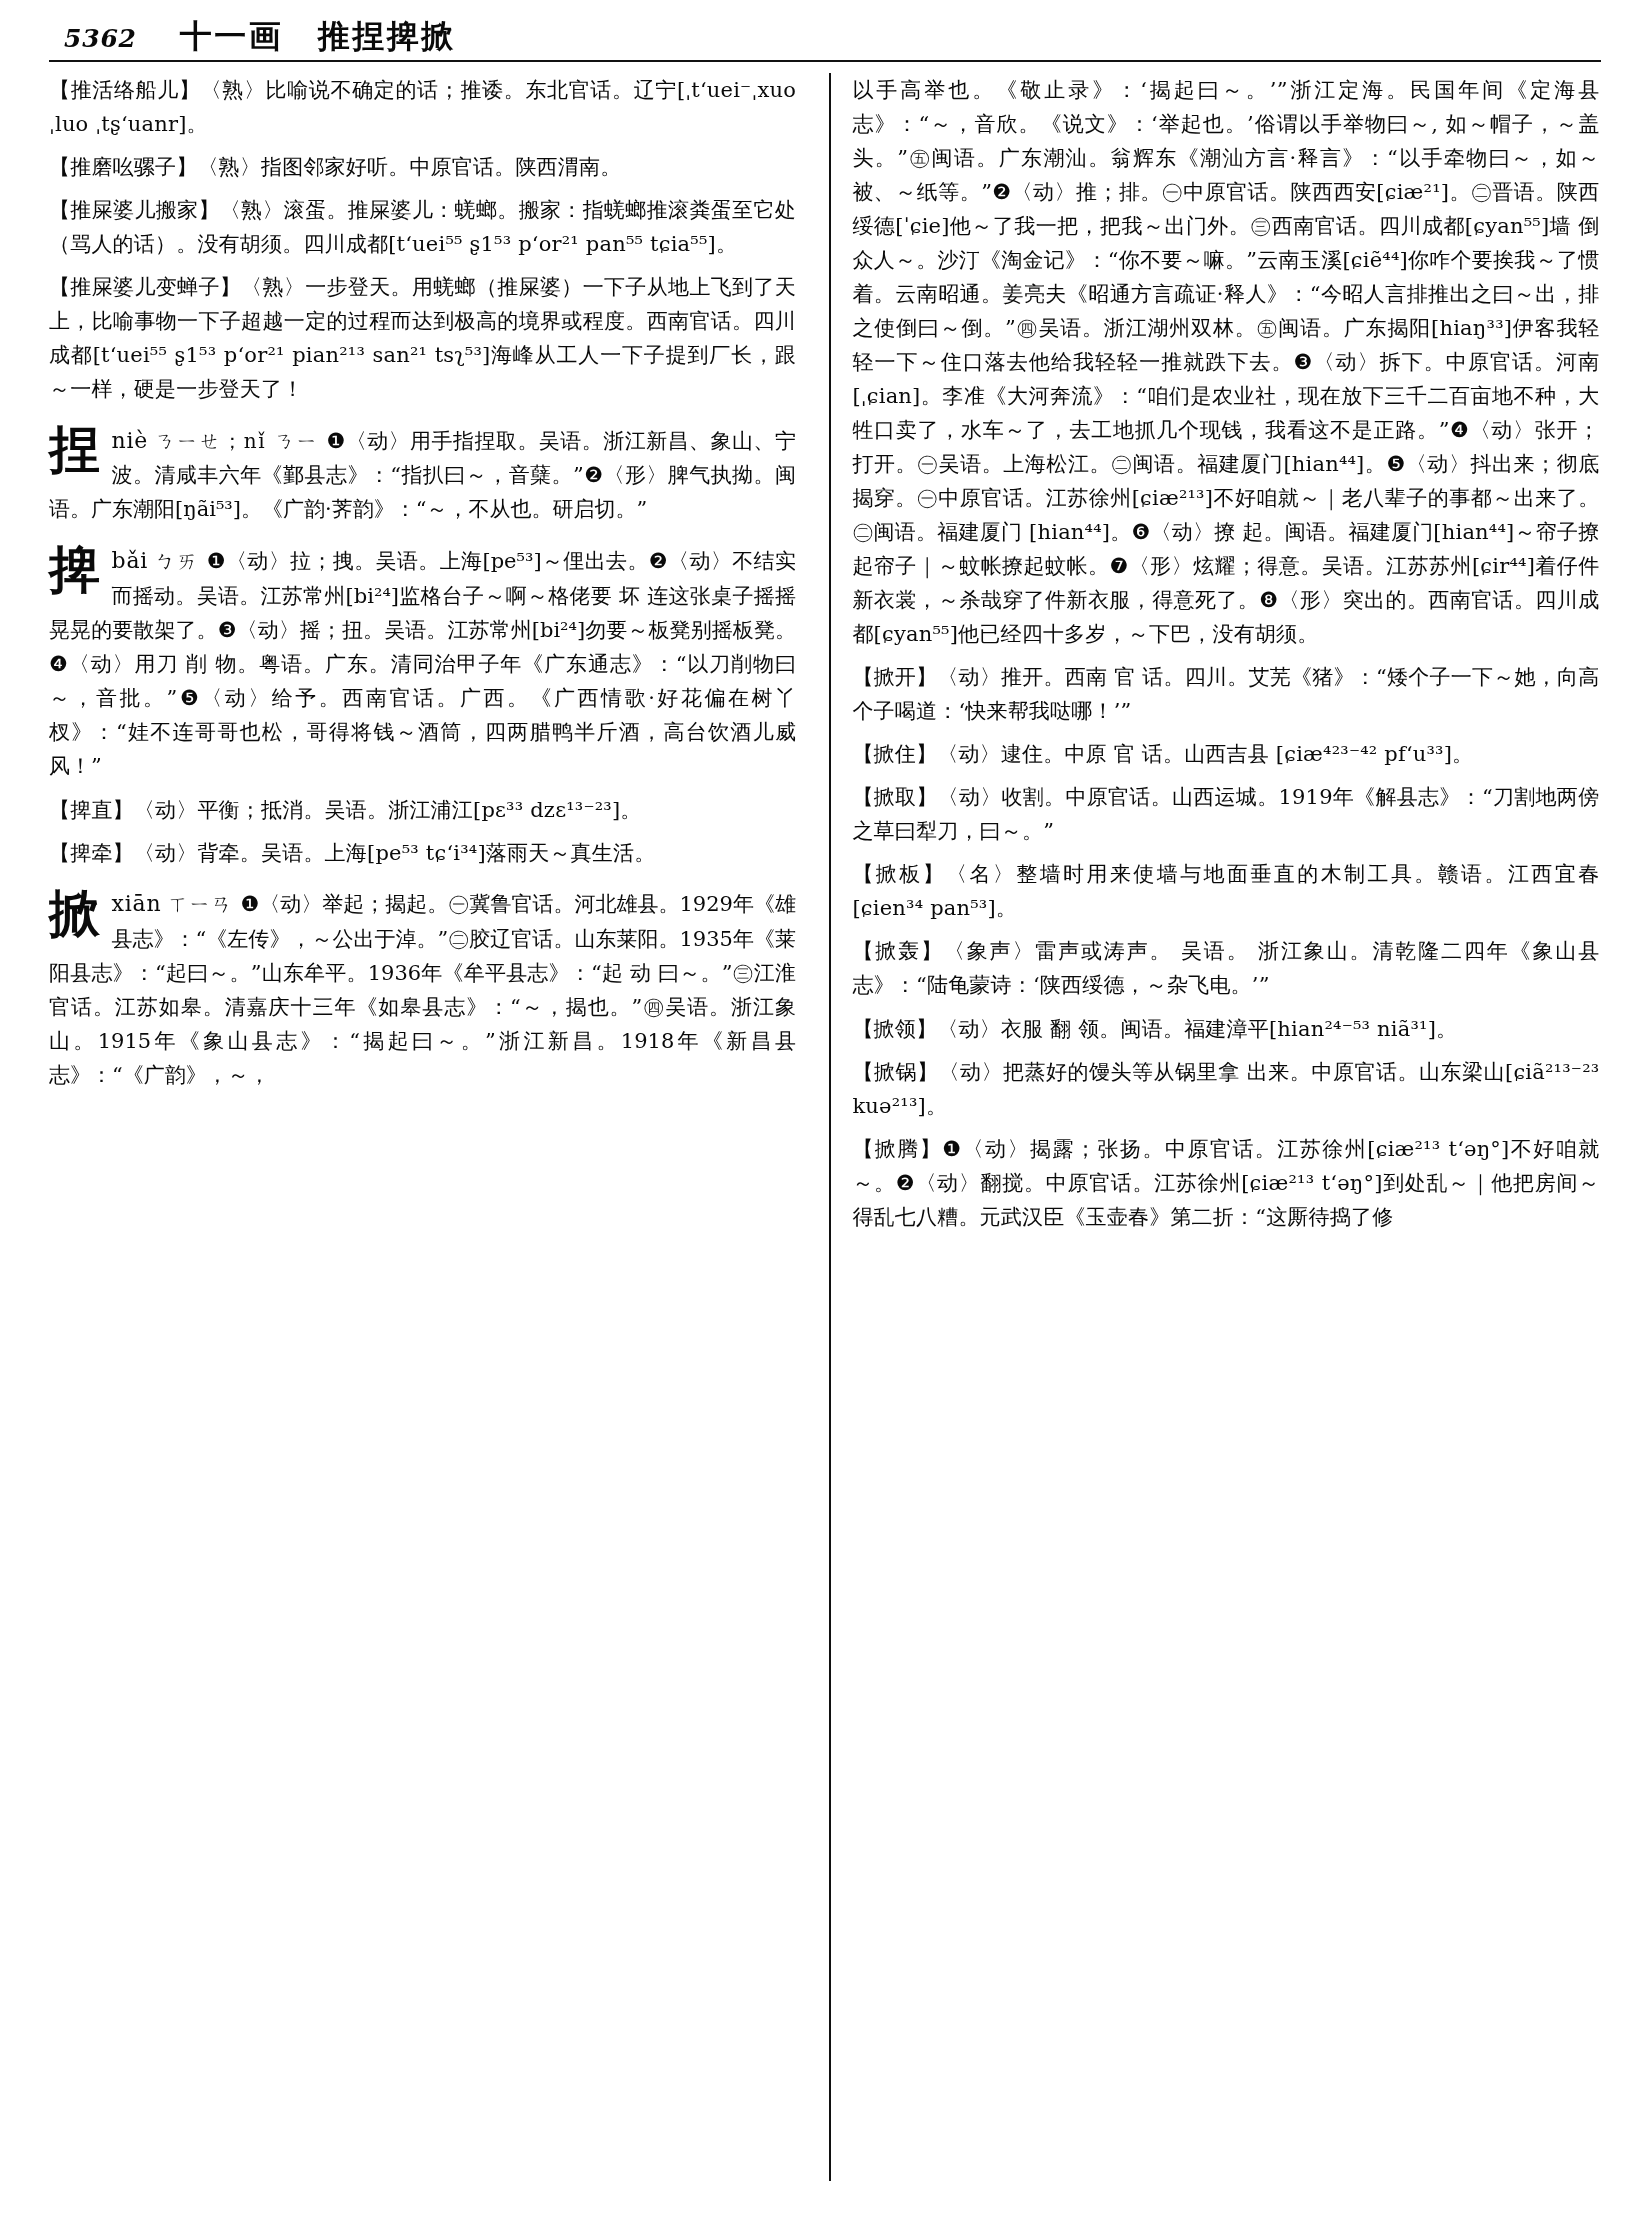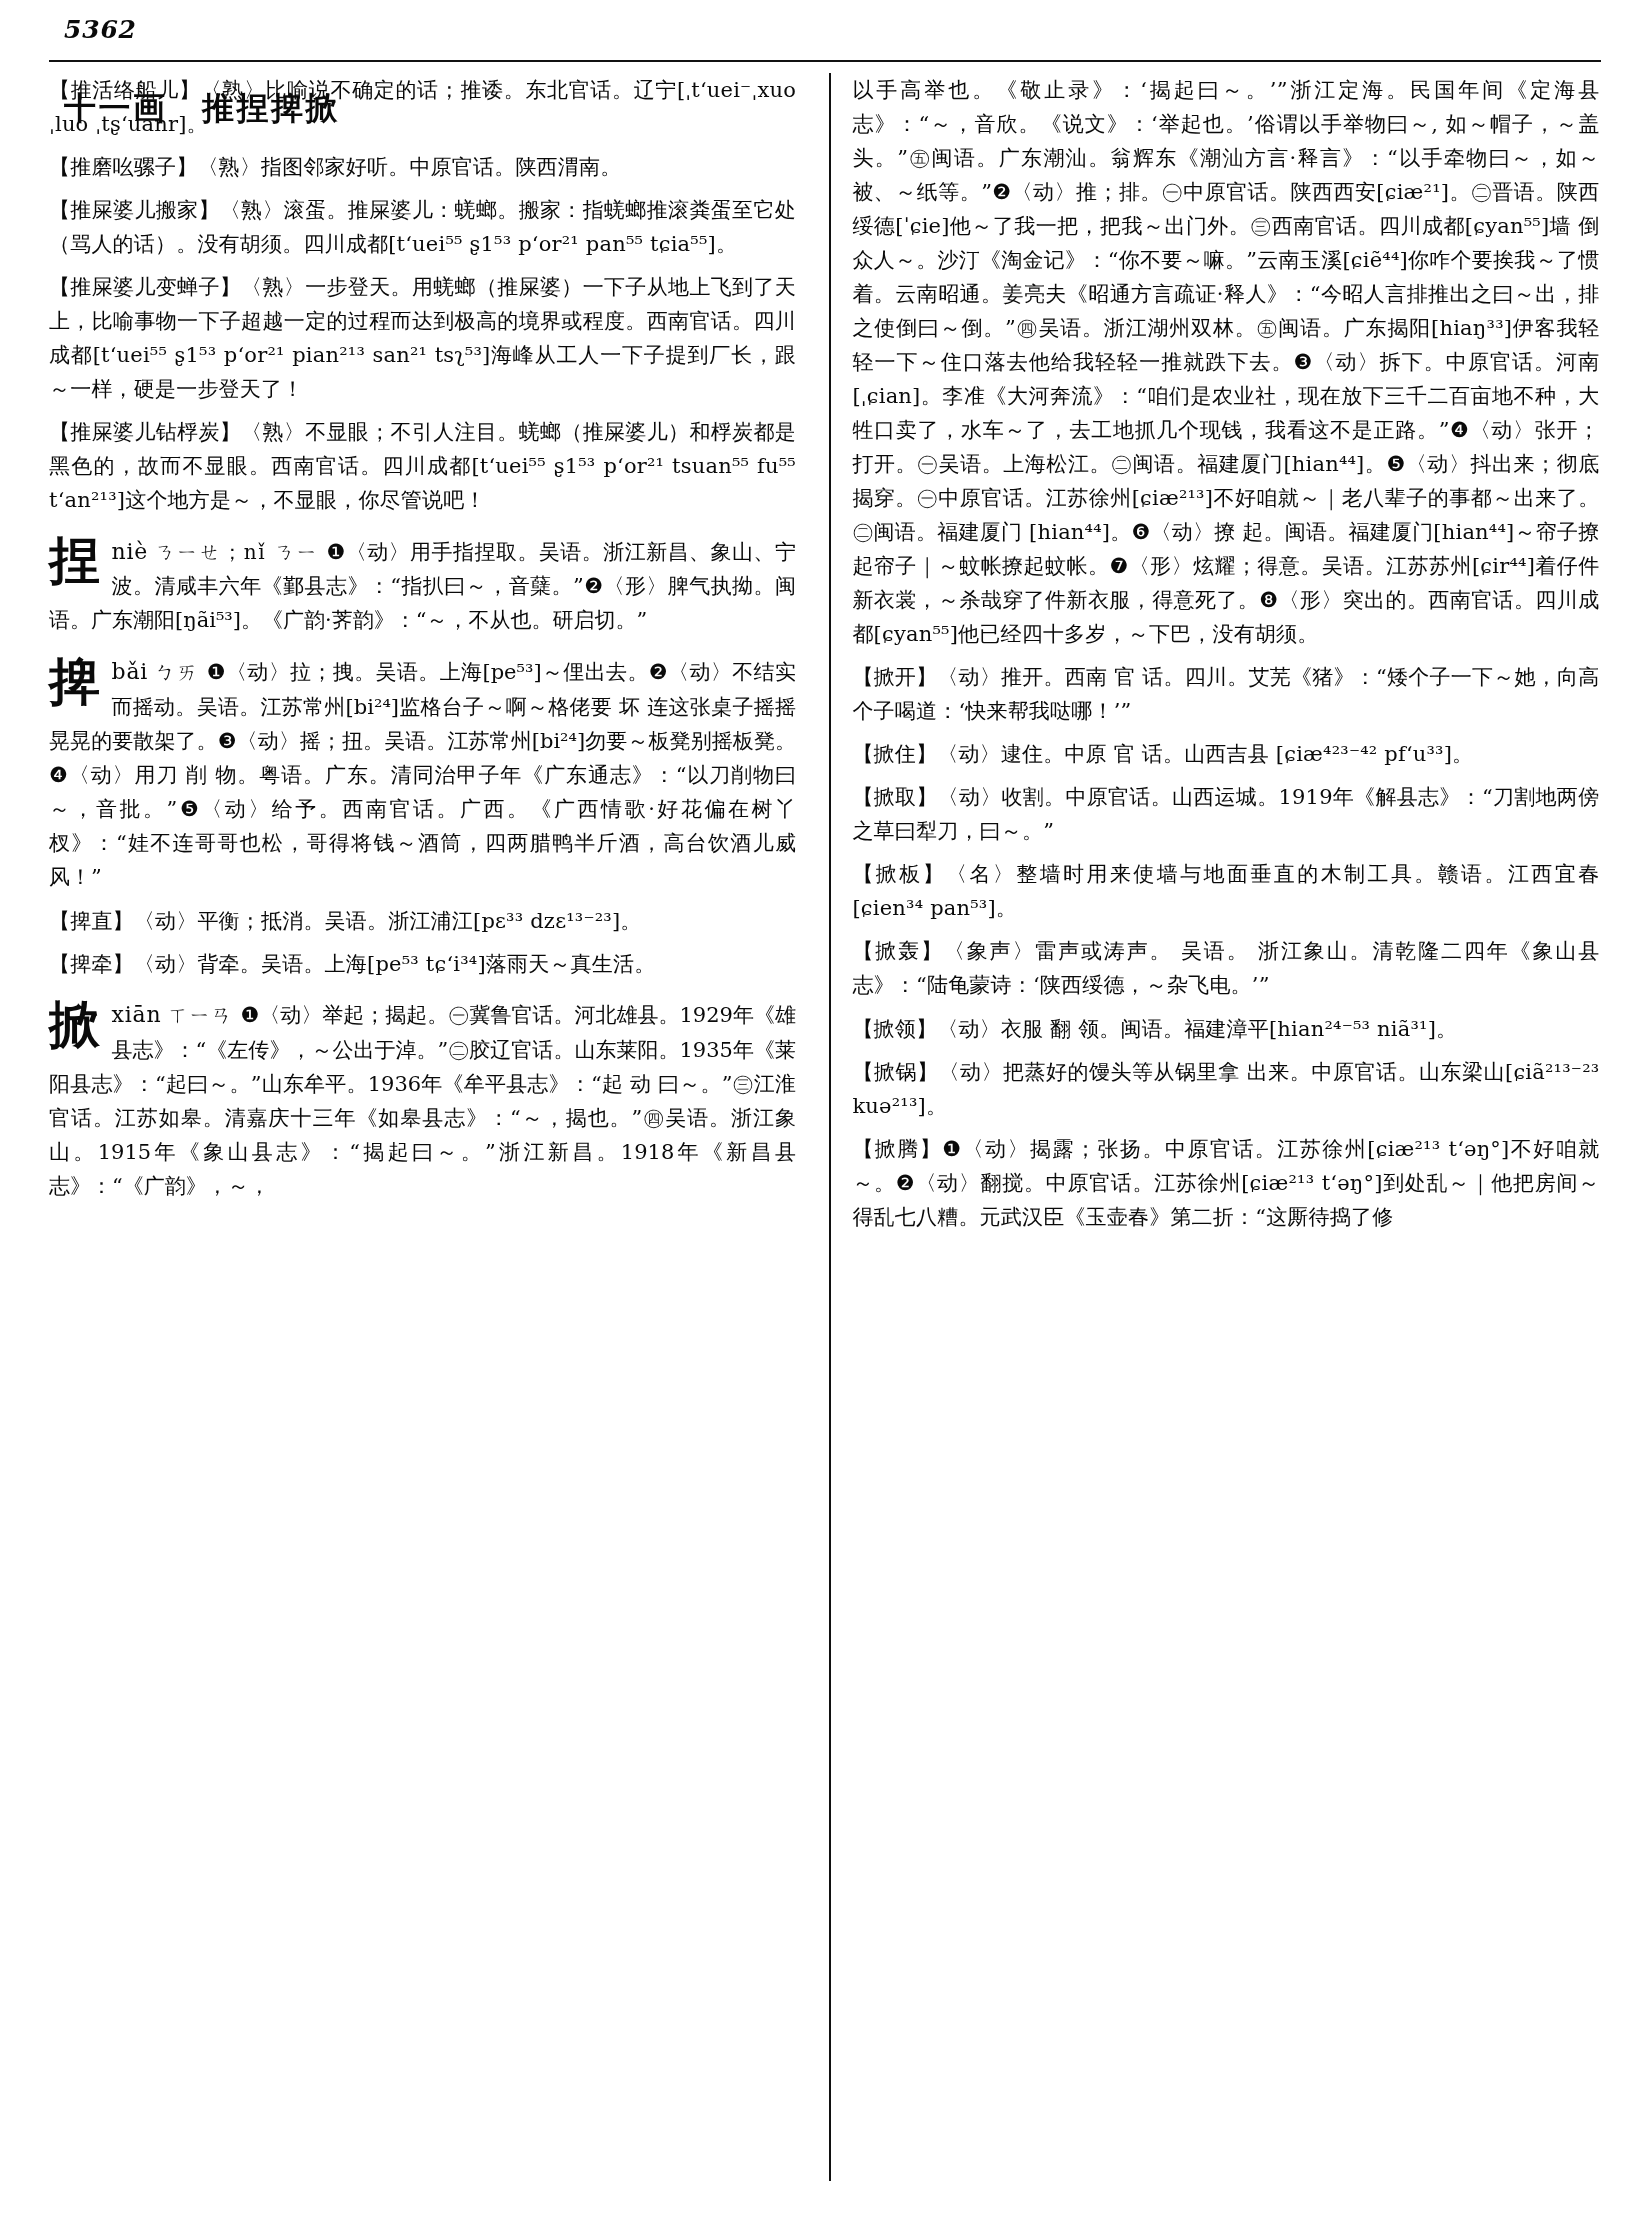--- a/index.html
+++ b/index.html
@@ -23,21 +23,20 @@
     padding: 15px 49px 8.2px 49px;
   }
   
   .header {
     display: flex;
     align-items: baseline;
     gap: 43px;
     padding-left: 15px;
     margin-bottom: 6.6px;
     height: 38px;
-    flex-direction: column;
   }
   .folio {
     font-family: "DejaVu Serif", serif;
     font-style: italic;
     font-weight: 700;
     font-size: 25px;
     letter-spacing: 0.8px;
   }
   .header-title {
     font-size: 32px;
@@ -120,21 +119,20 @@
   <hr class="rule">
 
   <div class="columns">
 
     <div class="col col-left">
 
       <div class="entry">【推活络船儿】〈熟〉比喻说不确定的话；推诿。东北官话。辽宁[ˌtʻuei⁻ˌxuo ˌluo ˌtʂʻuanr]。</div>
       <div class="entry">【推磨吆骡子】〈熟〉指图邻家好听。中原官话。陕西渭南。</div>
       <div class="entry">【推屎婆儿搬家】〈熟〉滚蛋。推屎婆儿：蜣螂。搬家：指蜣螂推滚粪蛋至它处（骂人的话）。没有胡须。四川成都[tʻuei⁵⁵ ʂ1⁵³ pʻor²¹ pan⁵⁵ tɕia⁵⁵]。</div>
       <div class="entry">【推屎婆儿变蝉子】〈熟〉一步登天。用蜣螂（推屎婆）一下子从地上飞到了天上，比喻事物一下子超越一定的过程而达到极高的境界或程度。西南官话。四川成都[tʻuei⁵⁵ ʂ1⁵³ pʻor²¹ pian²¹³ san²¹ tsʅ⁵³]海峰从工人一下子提到厂长，跟～一样，硬是一步登天了！</div>
-      <div class="entry">【推屎婆儿钻桴炭】〈熟〉不显眼；不引人注目。蜣螂（推屎婆儿）和桴炭都是黑色的，故而不显眼。西南官话。四川成都[tʻuei⁵⁵ ʂ1⁵³ pʻor²¹ tsuan⁵⁵ fu⁵⁵ tʻan²¹³]这个地方是～，不显眼，你尽管说吧！</div>
 
       <div class="bigentry">
         <span class="bigchar">捏</span>
         <span class="pinyin">niè</span>
         <span class="zhuyin">ㄋㄧㄝ；nǐ ㄋㄧ</span>
         <span>❶〈动〉用手指捏取。吴语。浙江新昌、象山、宁波。清咸丰六年《鄞县志》：“指扒曰～，音蘖。”❷〈形〉脾气执拗。闽语。广东潮阳[ŋãi⁵³]。《广韵·荠韵》：“～，不从也。研启切。”</span>
         <div class="clear"></div>
       </div>
 
       <div class="bigentry">

